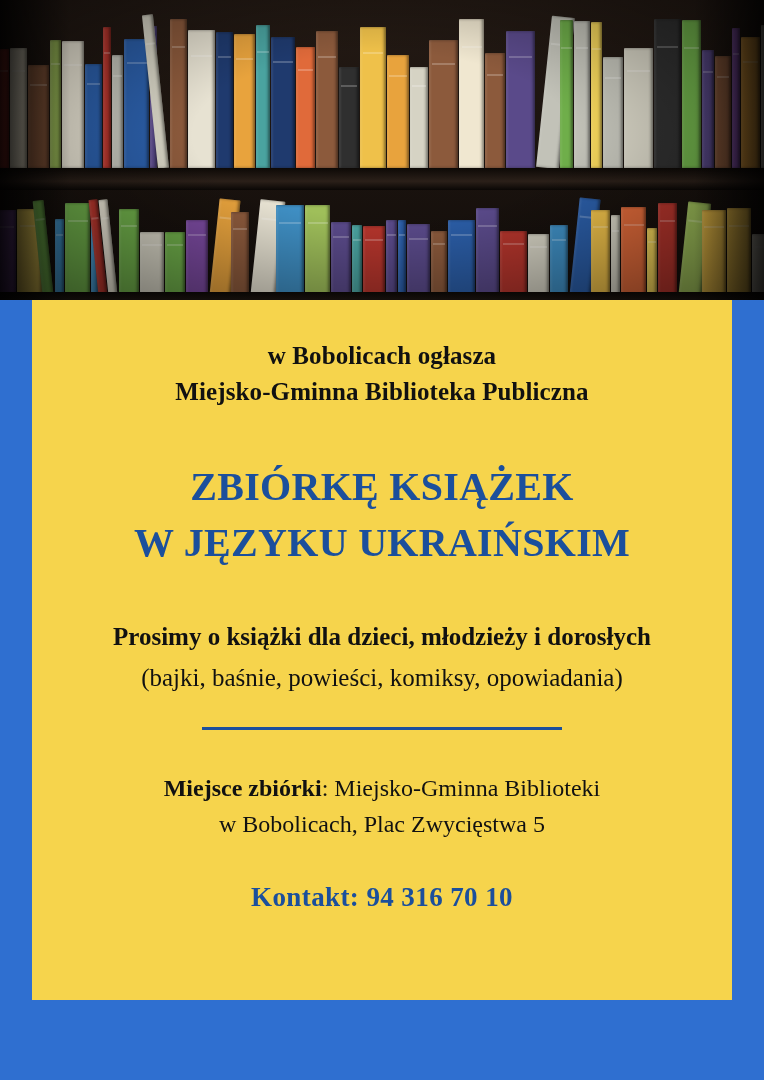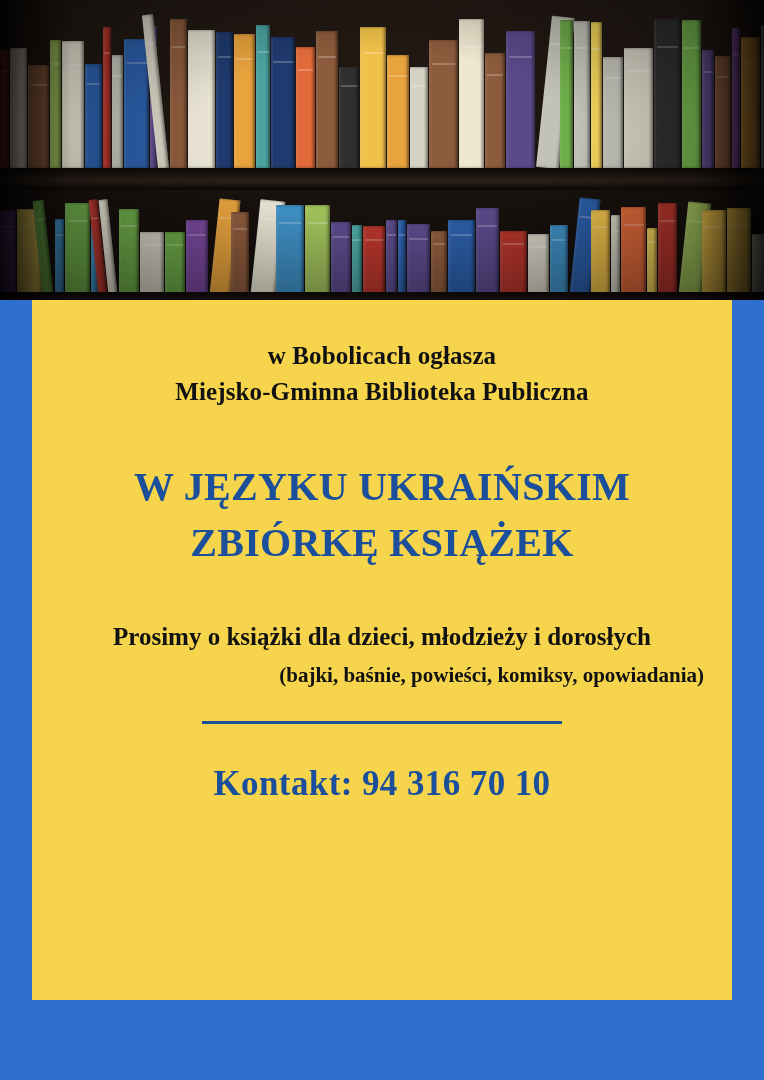--- a/index.html
+++ b/index.html
@@ -122,24 +122,23 @@
   .request {
     margin-top: 48px;
     color: #111111;
     font-weight: bold;
     font-size: 25px;
     line-height: 1.35;
   }
   .request-sub {
     margin-top: 7px;
     color: #111111;
-    font-weight: bold;
-    font-size: 21px;
+    font-weight: normal;
+    font-size: 25px;
     line-height: 1.35;
-    text-align: right;
   }
 
   .divider {
     width: 360px;
     height: 3px;
     background: #1b4f9c;
     margin: 32px auto 0 auto;
   }
 
   .place {
@@ -147,21 +146,21 @@
     color: #111111;
     font-size: 24px;
     line-height: 1.5;
   }
   .place b { font-weight: bold; }
 
   .contact {
     margin-top: 40px;
     color: #1b4f9c;
     font-weight: bold;
-    font-size: 35px;
+    font-size: 27px;
     letter-spacing: .4px;
   }
 
   
   .footer {
     position: absolute;
     left: 0;
     top: 1022px;
     width: 764px;
     text-align: center;
@@ -272,26 +271,32 @@
   </div>
 
   <div class="panel">
 
     <div class="intro">
       <div>w Bobolicach ogłasza</div>
       <div>Miejsko-Gminna Biblioteka Publiczna</div>
     </div>
 
     <div class="headline">
+      <div>ZBIÓRKĘ KSIĄŻEK</div>
       <div>W JĘZYKU UKRAIŃSKIM</div>
-      <div>ZBIÓRKĘ KSIĄŻEK</div>
     </div>
 
     <div class="request">Prosimy o książki dla dzieci, młodzieży i dorosłych</div>
     <div class="request-sub">(bajki, baśnie, powieści, komiksy, opowiadania)</div>
 
     <div class="divider"></div>
 
+    <div class="place">
+      <div>
+        <b>Miejsce zbiórki</b><span>: Miejsko-Gminna Biblioteki</span>
+      </div>
+      <div>w Bobolicach, Plac Zwycięstwa 5</div>
+    </div>
 
     <div class="contact">Kontakt: 94 316 70 10</div>
   </div>
 
 </div>
 
 </body></html>

